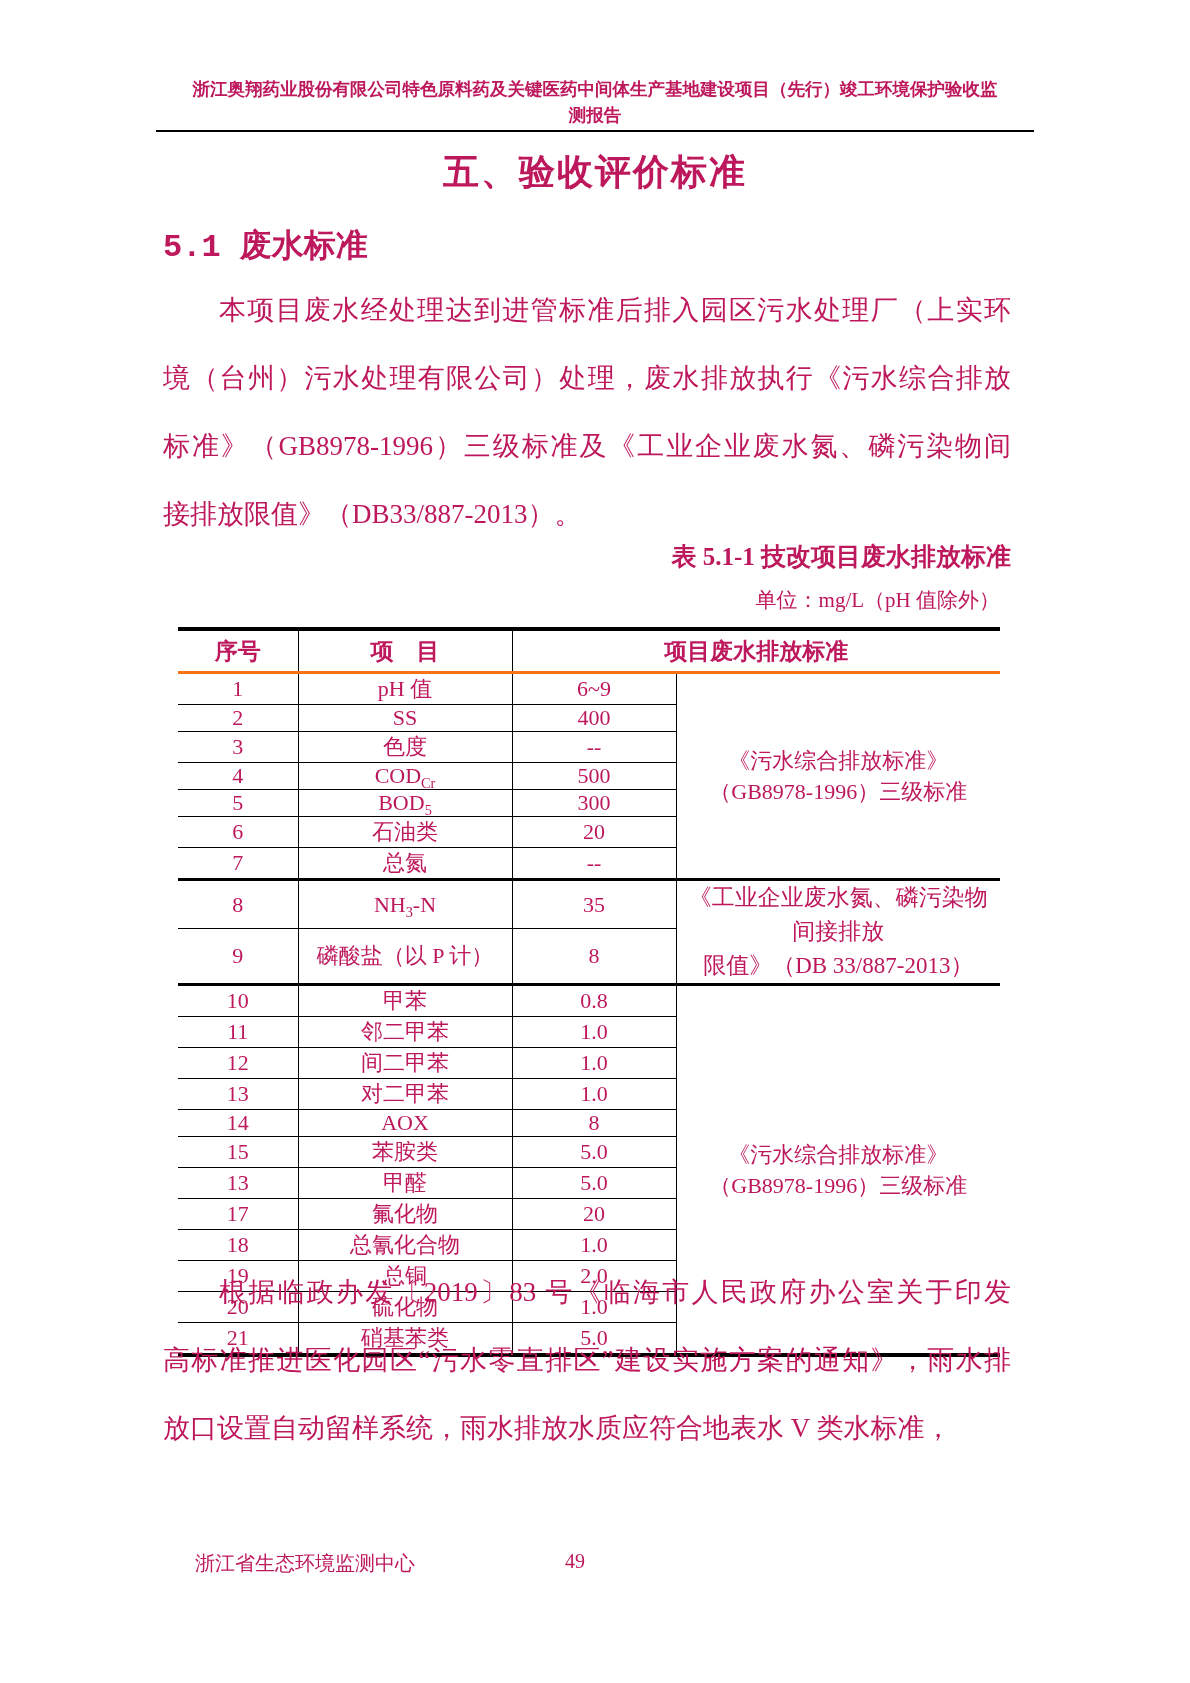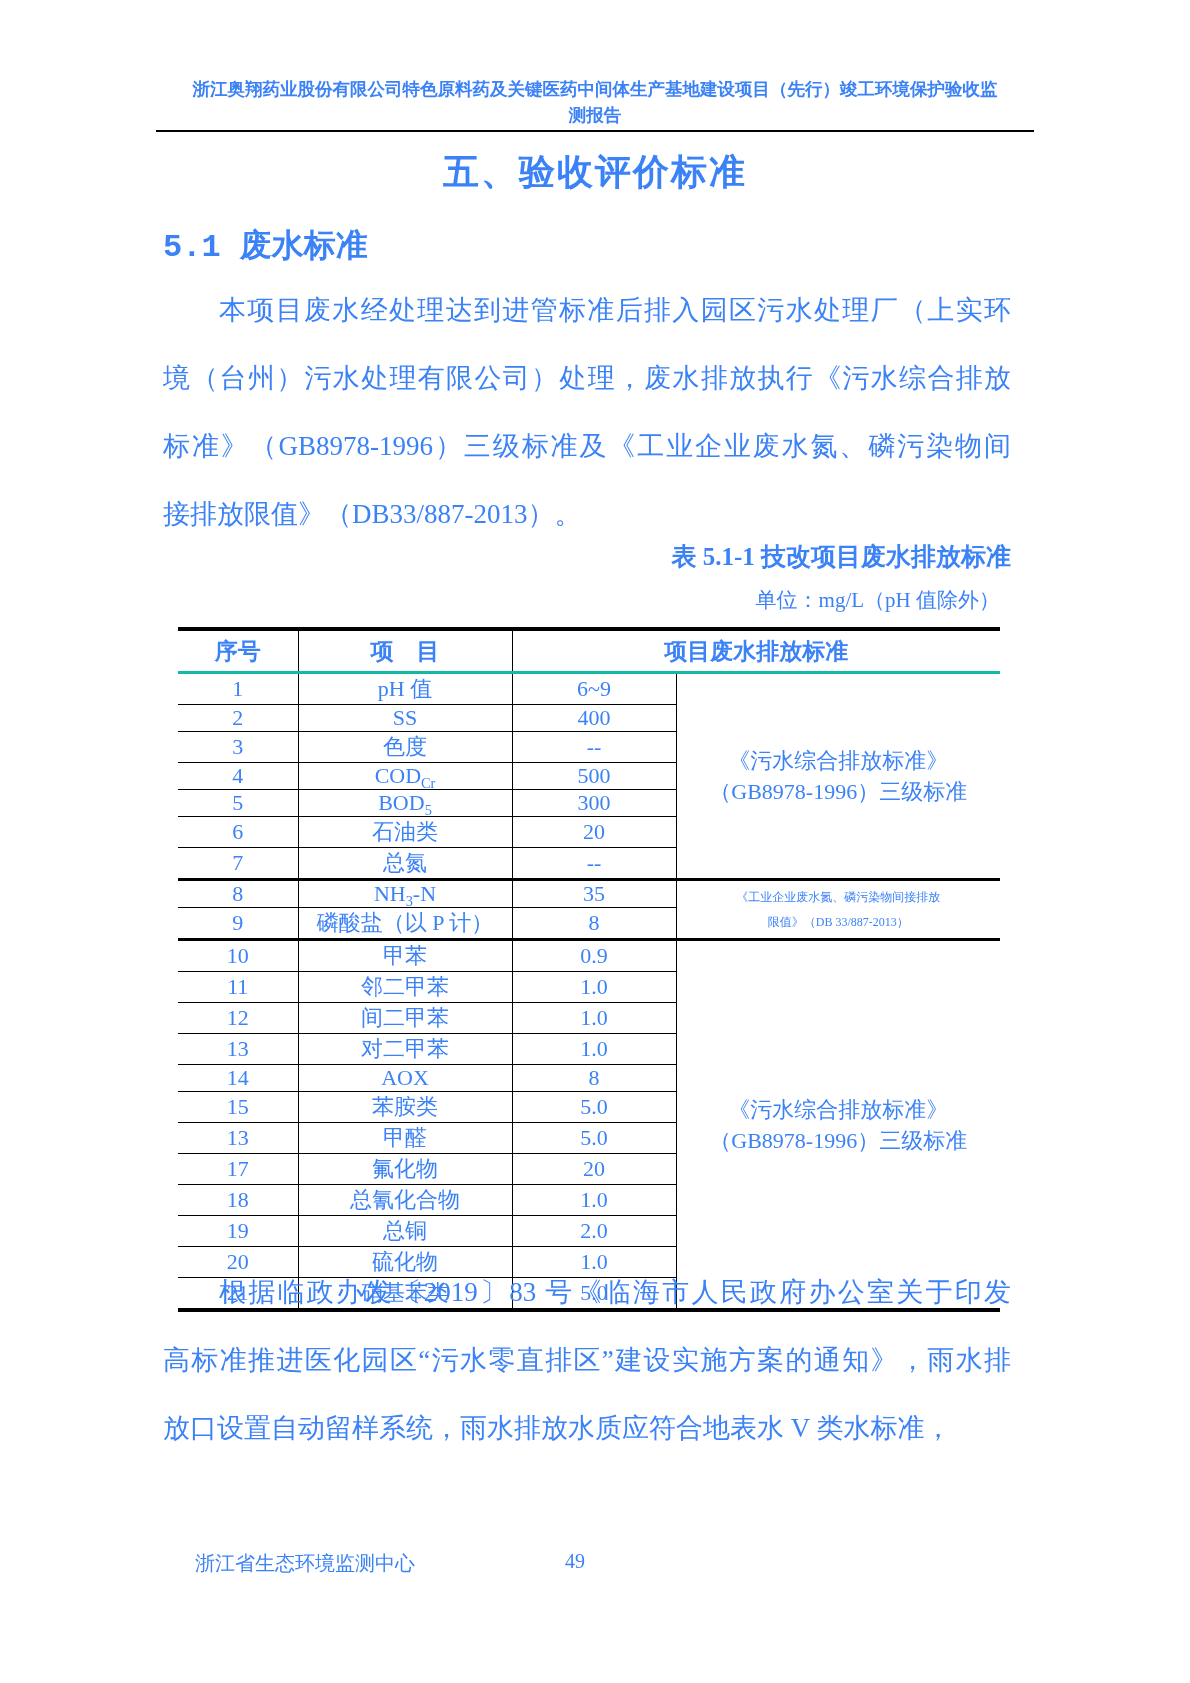--- a/index.html
+++ b/index.html
@@ -2,21 +2,21 @@
 <html><head>
 <meta charset="utf-8">
 <style>
   html,body{margin:0;padding:0;background:#e8e8e8;}
   .page{
     position:relative;
     width:1190px;height:1683px;
     margin:0 auto;
     background:#ffffff;
     font-family:"Liberation Serif","DejaVu Serif",serif;
-    color:#3b82f6;
+    color:#be185d;
     overflow:hidden;
   }
   sub{font-size:65%;line-height:0;}
 
   
   .page-header{
     position:absolute;top:76px;left:155px;width:880px;
     text-align:center;font-size:17.5px;font-weight:bold;line-height:26px;
   }
   .header-rule{
@@ -67,35 +67,35 @@
     border-top:4px solid #000;border-bottom:4px solid #000;
     font-size:22px;
   }
   table.std-table col.w-no{width:120px;}
   table.std-table col.w-item{width:214px;}
   table.std-table col.w-value{width:164px;}
   table.std-table col.w-std{width:324px;}
   table.std-table th{
     height:40px;font-size:23px;font-weight:bold;
     font-family:"Liberation Sans","DejaVu Sans",sans-serif;
-    border-bottom:3px solid #14b8a6;text-align:center;vertical-align:middle;padding:0;
+    border-bottom:3px solid #f97316;text-align:center;vertical-align:middle;padding:0;
   }
   table.std-table th.c-no,table.std-table th.c-item{border-right:1px solid #000;}
   table.std-table td{
     height:26px;padding:0 2px;text-align:center;vertical-align:middle;
     border-bottom:1px solid #000;white-space:nowrap;overflow:hidden;
   }
   table.std-table td.c-no,
   table.std-table td.c-item,
   table.std-table td.c-value{border-right:1px solid #000;}
   table.std-table tr.group-end td{border-bottom:3px solid #000;}
   table.std-table td.c-std{
     border-bottom:3px solid #000;font-size:22px;line-height:31px;white-space:normal;
   }
-  table.std-table td.c-std-tight{font-size:12px;line-height:25px;}
+  table.std-table td.c-std-tight{font-size:23px;line-height:34px;}
 
   
   .footer-org{position:absolute;top:1550px;left:195px;font-size:20px;}
   .footer-page{position:absolute;top:1550px;left:545px;width:60px;text-align:center;font-size:20px;}
 </style>
 </head>
 <body>
 
 <div class="page">
 
@@ -178,21 +178,21 @@
             <td class="c-std c-std-tight" rowspan="2">《工业企业废水氮、磷污染物间接排放<br>限值》（DB 33/887-2013）</td>
           </tr>
           <tr class="group-end">
             <td class="c-no">9</td>
             <td class="c-item">磷酸盐（以 P 计）</td>
             <td class="c-value">8</td>
           </tr>
           <tr>
             <td class="c-no">10</td>
             <td class="c-item">甲苯</td>
-            <td class="c-value">0.9</td>
+            <td class="c-value">0.8</td>
             <td class="c-std" rowspan="12">《污水综合排放标准》<br>（GB8978-1996）三级标准</td>
           </tr>
           <tr>
             <td class="c-no">11</td>
             <td class="c-item">邻二甲苯</td>
             <td class="c-value">1.0</td>
           </tr>
           <tr>
             <td class="c-no">12</td>
             <td class="c-item">间二甲苯</td>

